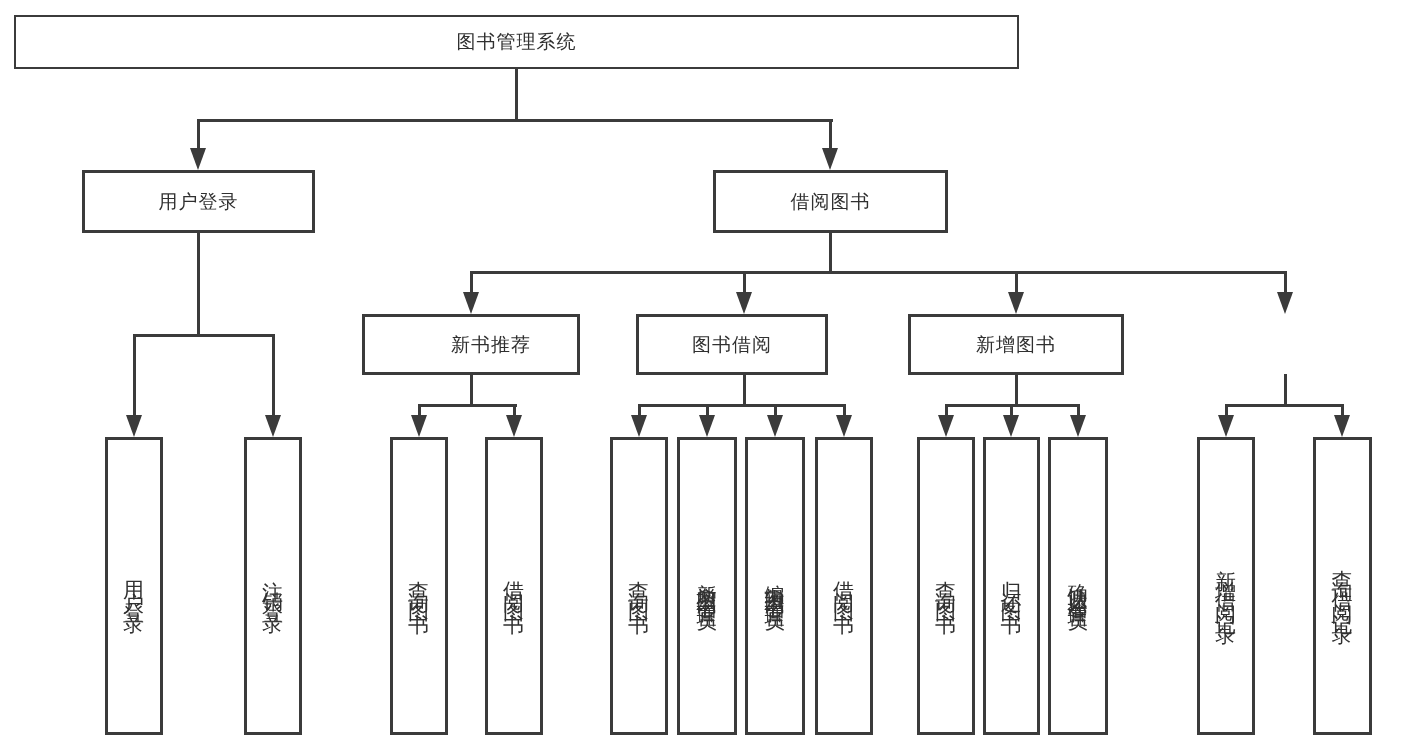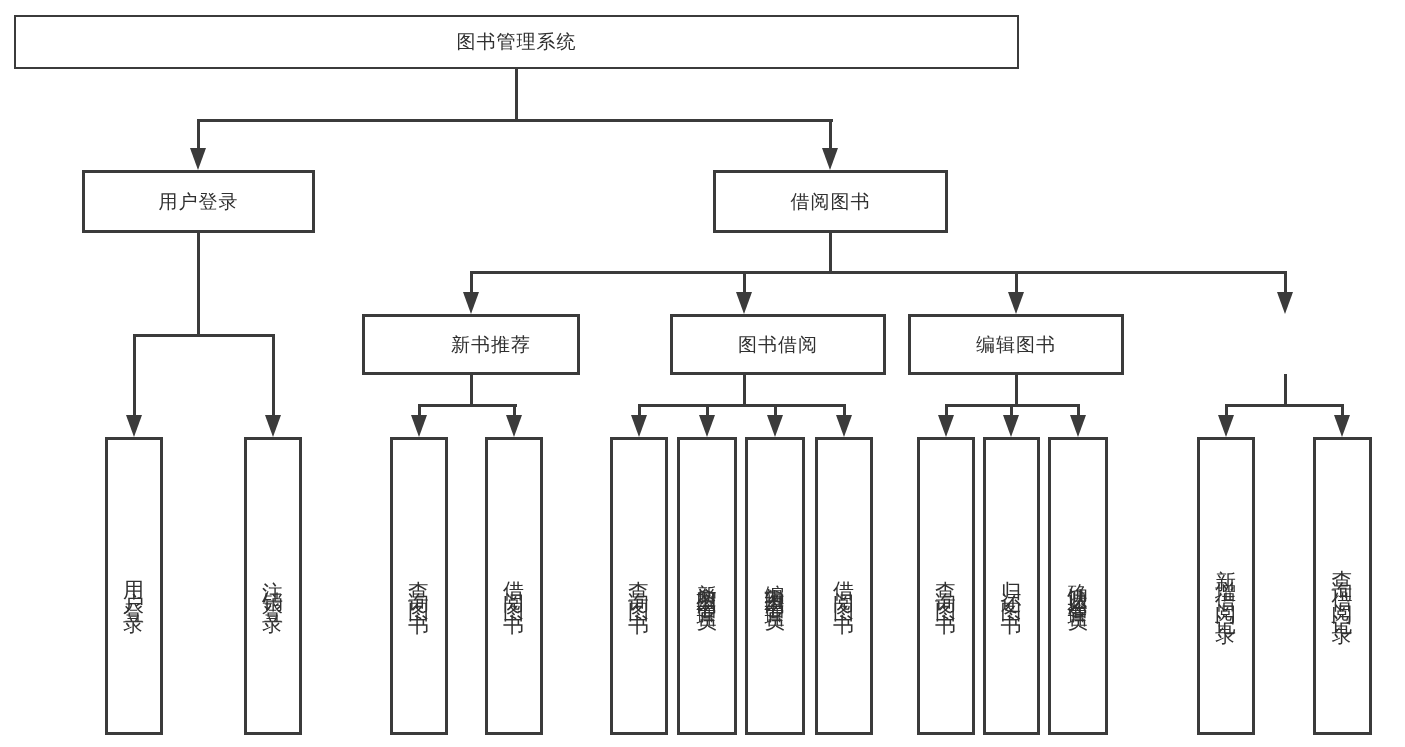--- a/index.html
+++ b/index.html
@@ -93,22 +93,22 @@
   <div class="v" style="left:470px; top:271px; height:22px;"></div>
   <div class="arrow" style="left:463px; top:292px;"></div>
   <div class="v" style="left:743px; top:271px; height:22px;"></div>
   <div class="arrow" style="left:736px; top:292px;"></div>
   <div class="v" style="left:1015px; top:271px; height:22px;"></div>
   <div class="arrow" style="left:1008px; top:292px;"></div>
   <div class="v" style="left:1284px; top:271px; height:22px;"></div>
   <div class="arrow" style="left:1277px; top:292px;"></div>
 
   <div class="box" style="left:362px; top:314px; width:218px; height:61px;padding-left:40px;">新书推荐</div>
-  <div class="box" style="left:636px; top:314px; width:216px; height:61px;margin-left:34px;">图书借阅</div>
-  <div class="box" style="left:908px; top:314px; width:216px; height:61px;">编辑图书</div>
+  <div class="box" style="left:636px; top:314px; width:192px; height:61px;">图书借阅</div>
+  <div class="box" style="left:908px; top:314px; width:216px; height:61px;">新增图书</div>
 
   <div class="v" style="left:470px; top:374px; height:33px;"></div>
   <div class="h" style="left:418px; top:404px; width:99px;"></div>
   <div class="v" style="left:418px; top:404px; height:13px;"></div>
   <div class="arrow" style="left:411px; top:415px;"></div>
   <div class="v" style="left:513px; top:404px; height:13px;"></div>
   <div class="arrow" style="left:506px; top:415px;"></div>
 
   <div class="v" style="left:743px; top:374px; height:33px;"></div>
   <div class="h" style="left:638px; top:404px; width:208px;"></div>

